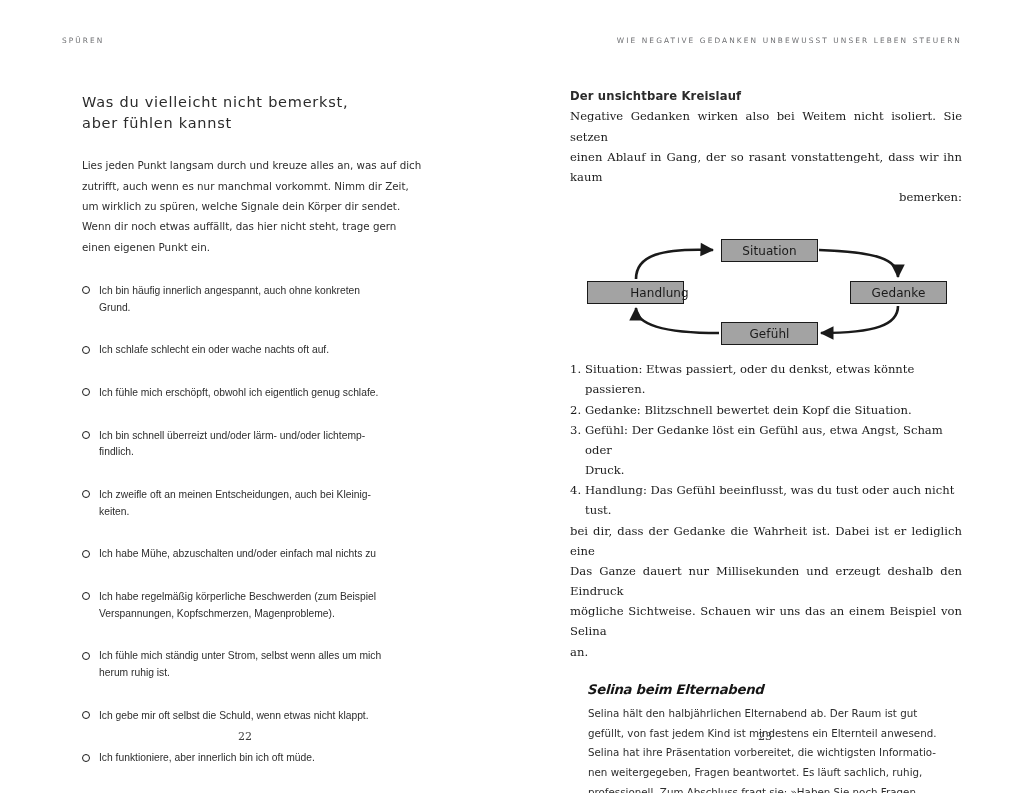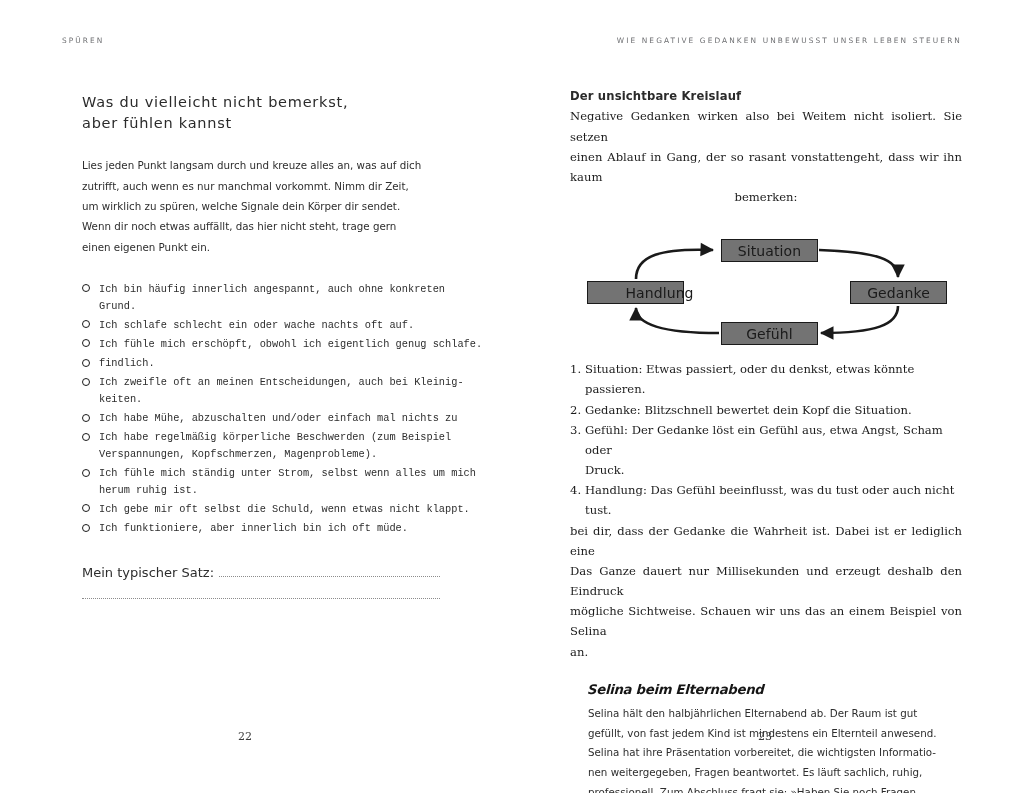--- a/index.html
+++ b/index.html
@@ -85,25 +85,26 @@
   .ex-intro span { display: block; white-space: nowrap; }
 
   .checklist {
     list-style: none;
     margin: 0;
     padding: 0;
   }
   .check-item {
     position: relative;
     padding-left: 17px;
-    font-family: Liberation Mono, monospace;
+    font-family: Liberation Sans, sans-serif;
     font-size: 10.3px;
     line-height: 1.62;
     color: #2d2d2d;
     margin-bottom: 2.5px;
+    margin-top: 26px;
   }
   .check-item .bullet {
     position: absolute;
     left: 0;
     top: 3.4px;
     width: 8px;
     height: 8px;
     border: 1.6px solid #1a1a1a;
     border-radius: 50%;
     box-sizing: border-box;
@@ -145,37 +146,37 @@
   }
   .serif-par {
     font-family: "DejaVu Serif", serif;
     font-size: 11.6px;
     line-height: 1.74;
     color: #1b1b1b;
     margin: 0;
     text-align: justify;
   }
   .serif-par span { display: block; }
-  .serif-par span.last { text-align: center; }
+  .serif-par span.last { text-align: right; }
 
   
   .diagram-wrap {
     position: relative;
     width: 392px;
     height: 122px;
     margin: 14px 0 16px 0;
   }
   .diagram-wrap svg { display: block; }
   .dg-box {
     position: absolute;
     box-sizing: border-box;
     border: 1.4px solid #1a1a1a;
-    background: #737373;
-    font-family: "DejaVu Sans", sans-serif;
-    font-size: 14px;
+    background: #a3a3a3;
+    font-family: "DejaVu Sans", sans-serif;
+    font-size: 12px;
     color: #1a1a1a;
     display: flex;
     align-items: center;
     justify-content: center;
     height: 23px;
     letter-spacing: 0.1px;
   }
   .dg-situation { left: 151px; top: 18px;  width: 97px; }
   .dg-gedanke   { left: 280px; top: 60px;  width: 97px; }
   .dg-gefuehl   { left: 151px; top: 101px; width: 97px; }
@@ -260,20 +261,21 @@
         <li class="check-item">
           <span class="bullet"></span>
           <span class="ln">Ich schlafe schlecht ein oder wache nachts oft auf.</span>
         </li>
         <li class="check-item">
           <span class="bullet"></span>
           <span class="ln">Ich fühle mich erschöpft, obwohl ich eigentlich genug schlafe.</span>
         </li>
         <li class="check-item">
           <span class="bullet"></span>
+          <span class="ln">Ich bin schnell überreizt und/oder lärm- und/oder lichtemp-</span>
           <span class="ln">findlich.</span>
         </li>
         <li class="check-item">
           <span class="bullet"></span>
           <span class="ln">Ich zweifle oft an meinen Entscheidungen, auch bei Kleinig-</span>
           <span class="ln">keiten.</span>
         </li>
         <li class="check-item">
           <span class="bullet"></span>
           <span class="ln">Ich habe Mühe, abzuschalten und/oder einfach mal nichts zu</span>

